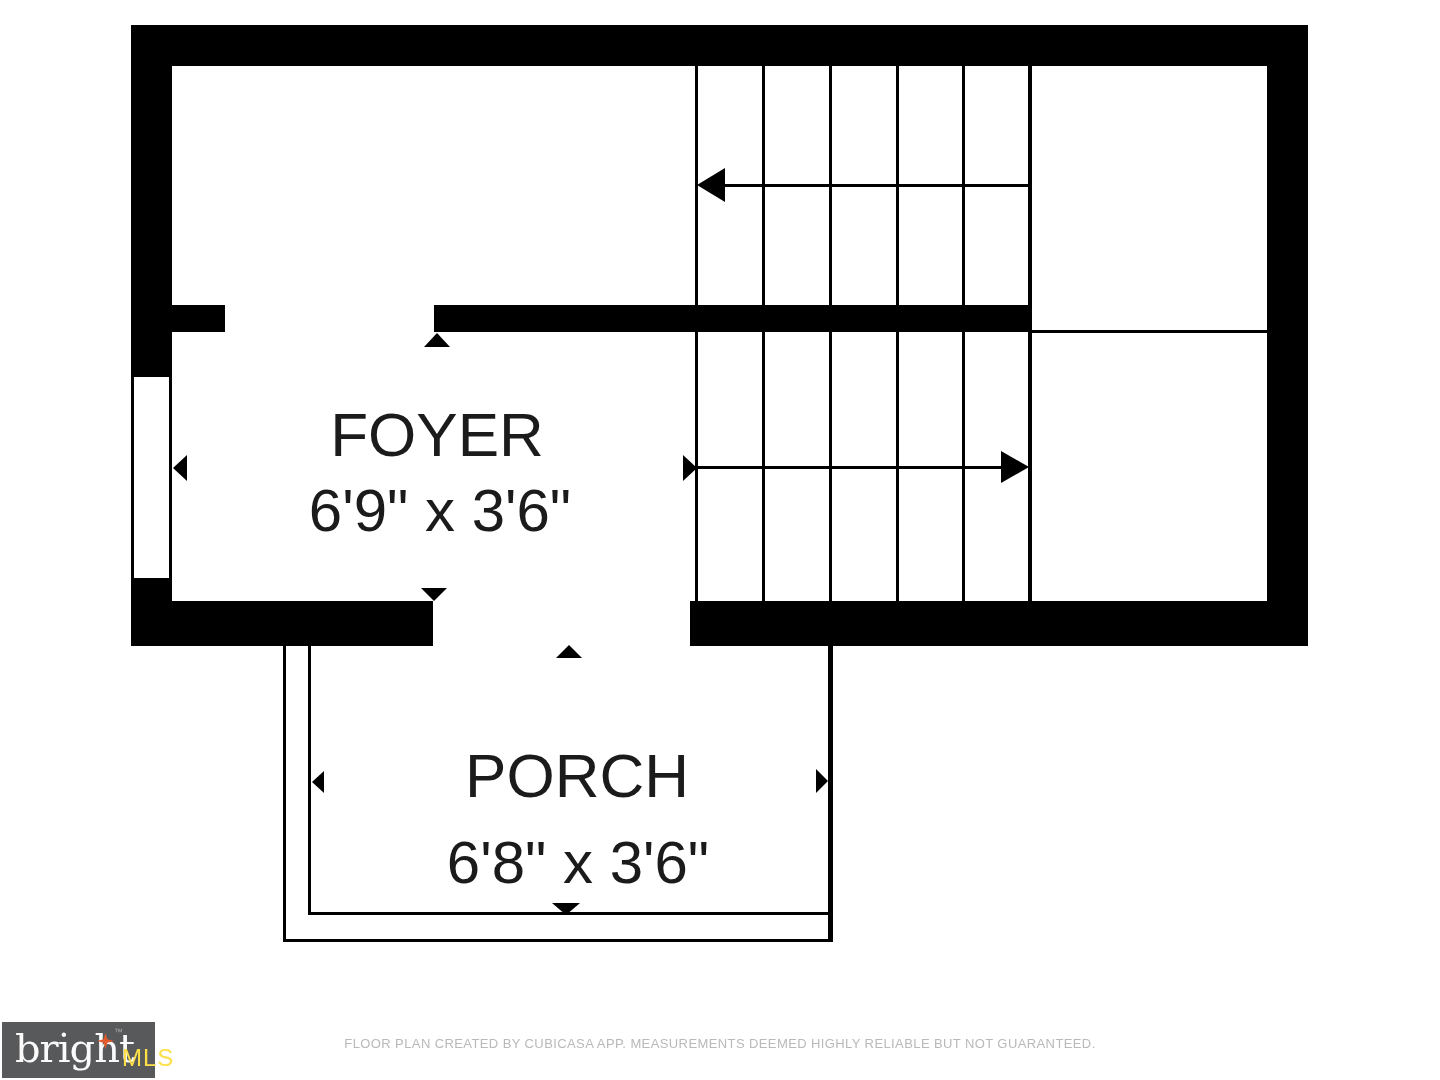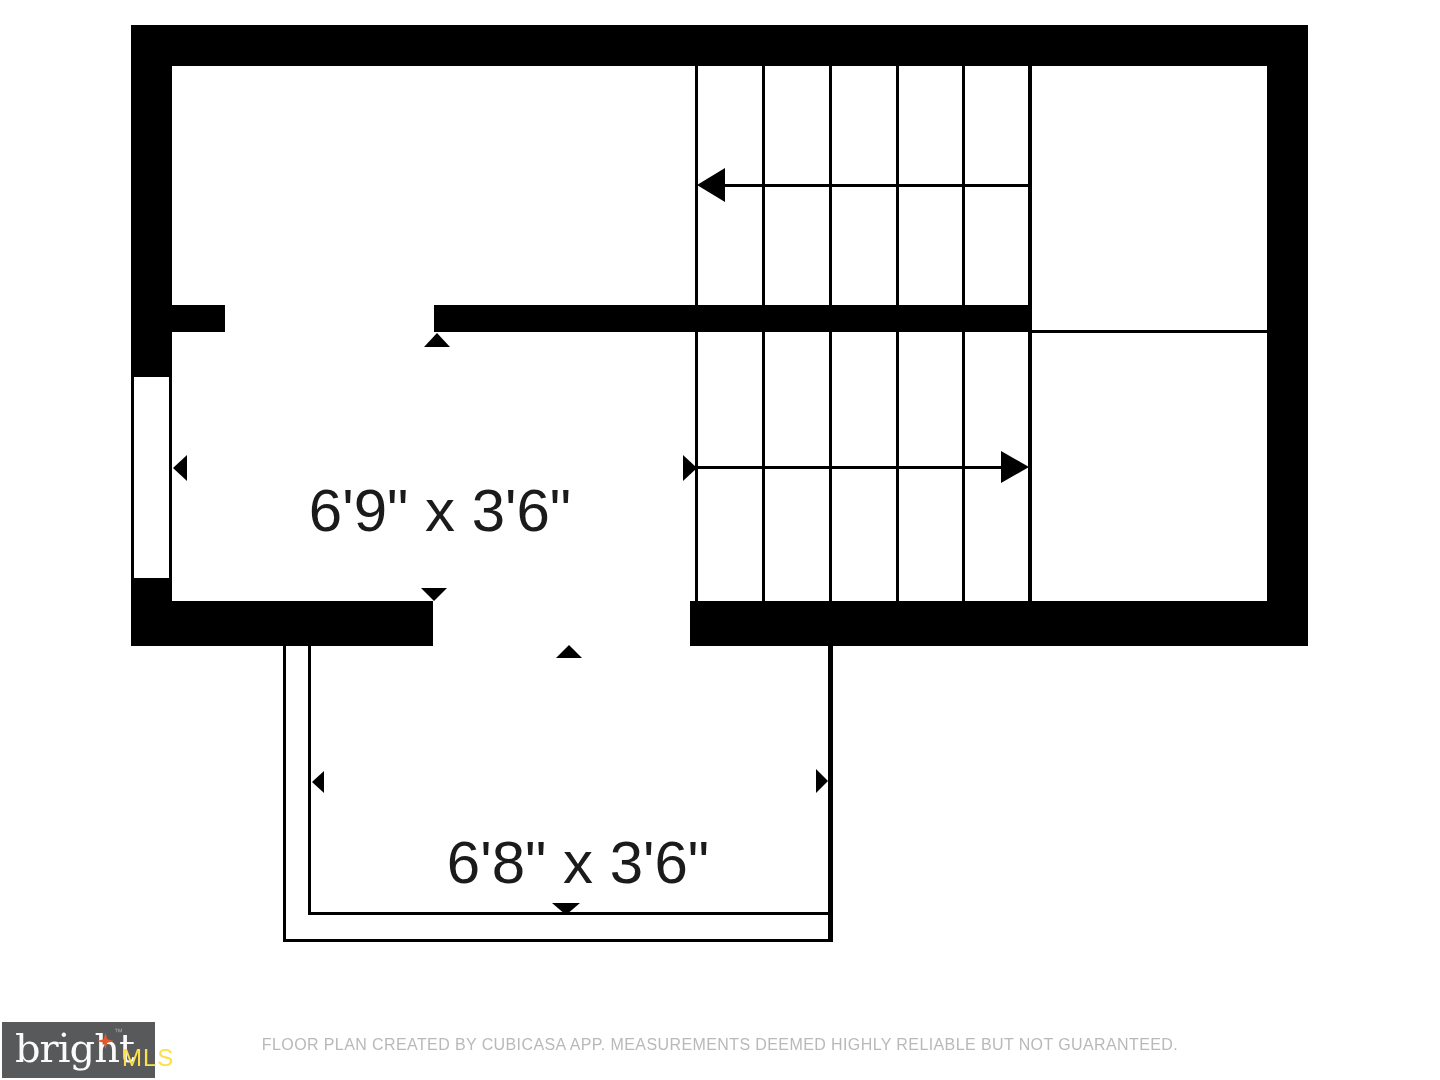--- a/index.html
+++ b/index.html
@@ -47,21 +47,21 @@
   .logo-tm{
     position:absolute;left:112px;top:5px;font-size:9px;color:#a7a8aa;
     font-family:"Liberation Sans", sans-serif;
   }
   .logo-mls{
     position:absolute;left:120px;top:24px;font-size:24px;line-height:24px;
     color:#fde047;letter-spacing:1px;font-family:"Liberation Sans", sans-serif;
   }
   .disclaimer{
     position:absolute;left:0;top:1036px;width:1440px;text-align:center;
-    font-size:16px;letter-spacing:0.4px;color:#b9b9b9;
+    font-size:13px;letter-spacing:0.4px;color:#b9b9b9;
     font-family:"Liberation Sans", sans-serif;
   }
 </style>
 </head>
 <body>
 
 <div class="abs" style="left:0;top:0;width:1440px;height:1080px;">
 
   <div class="wall" style="left:131px;top:25px;width:1177px;height:41px;"></div>
   <div class="wall" style="left:131px;top:25px;width:41px;height:352px;"></div>
@@ -105,21 +105,23 @@
   <div class="line" style="left:308px;top:646px;width:3px;height:269px;"></div>
   <div class="line" style="left:308px;top:912px;width:523px;height:3px;"></div>
   <div class="line" style="left:283px;top:939px;width:550px;height:3px;"></div>
   <div class="line" style="left:828px;top:646px;width:5px;height:296px;"></div>
 
   <div class="tri tri-up-sm" style="left:556px;top:645px;"></div>
   <div class="tri tri-down-sm" style="left:552px;top:903px;"></div>
   <div class="tri tri-left-sm" style="left:312px;top:771px;"></div>
   <div class="tri tri-right-sm" style="left:816px;top:769px;"></div>
 
+  <div class="room-label room-name" style="left:437px;top:434px;">FOYER</div>
   <div class="room-label room-dims" style="left:440px;top:510px;">6'9" x 3'6"</div>
+  <div class="room-label room-name" style="left:577px;top:775px;">PORCH</div>
   <div class="room-label room-dims" style="left:578px;top:862px;">6'8" x 3'6"</div>
 
 </div>
 
 <div class="logo-box">
   <span class="logo-brand">bright</span>
   <span class="logo-star"></span>
   <span class="logo-tm">™</span>
   <span class="logo-mls">MLS</span>
 </div>

